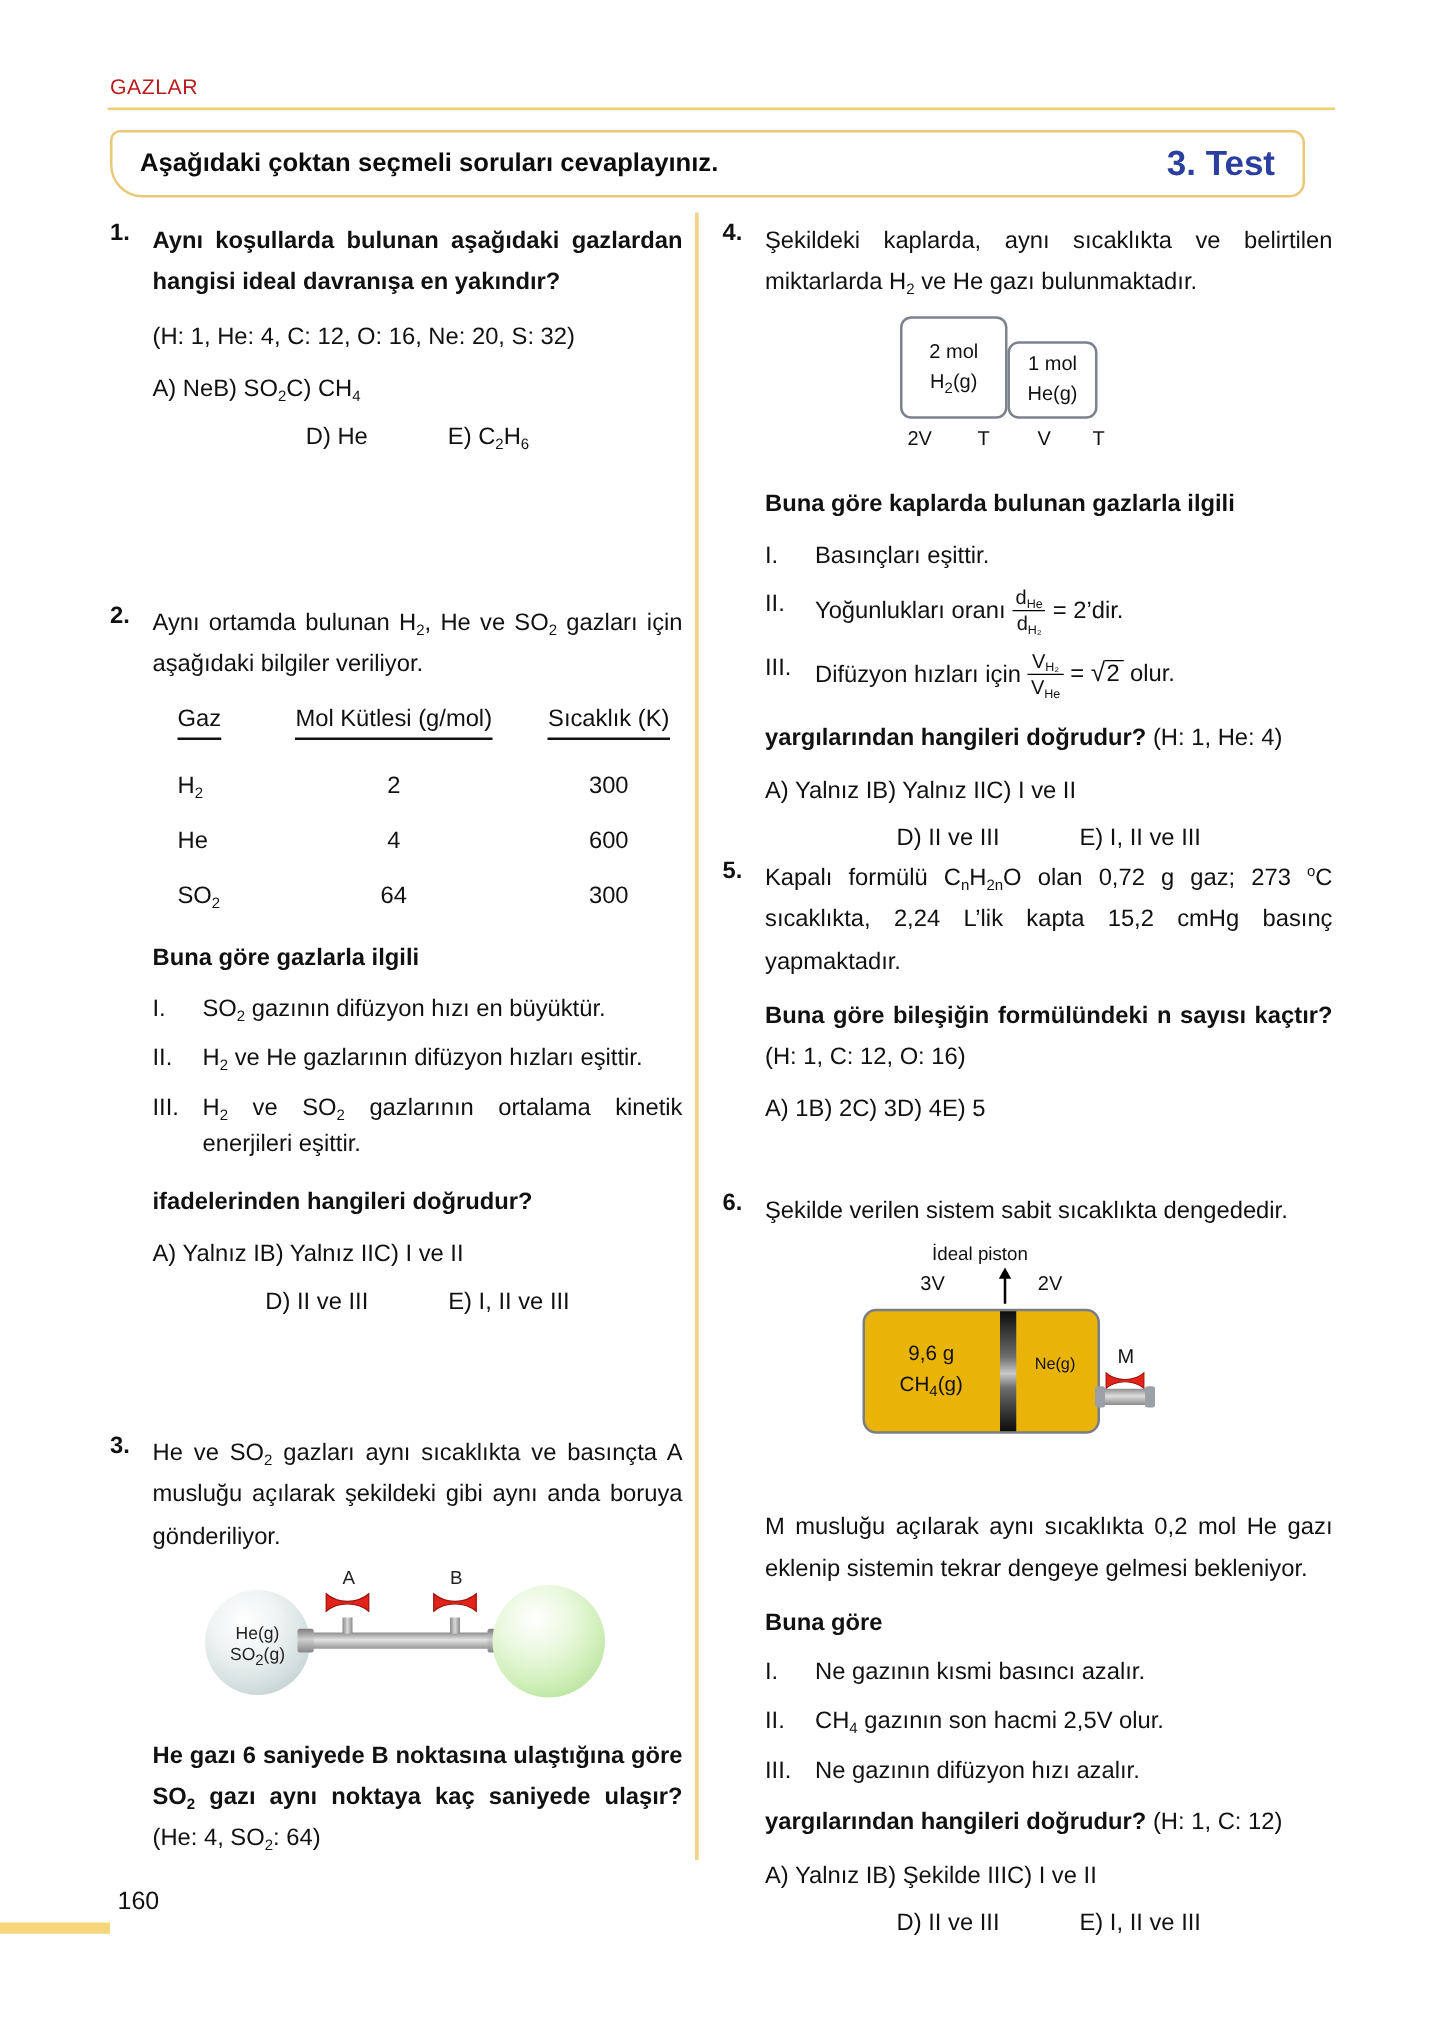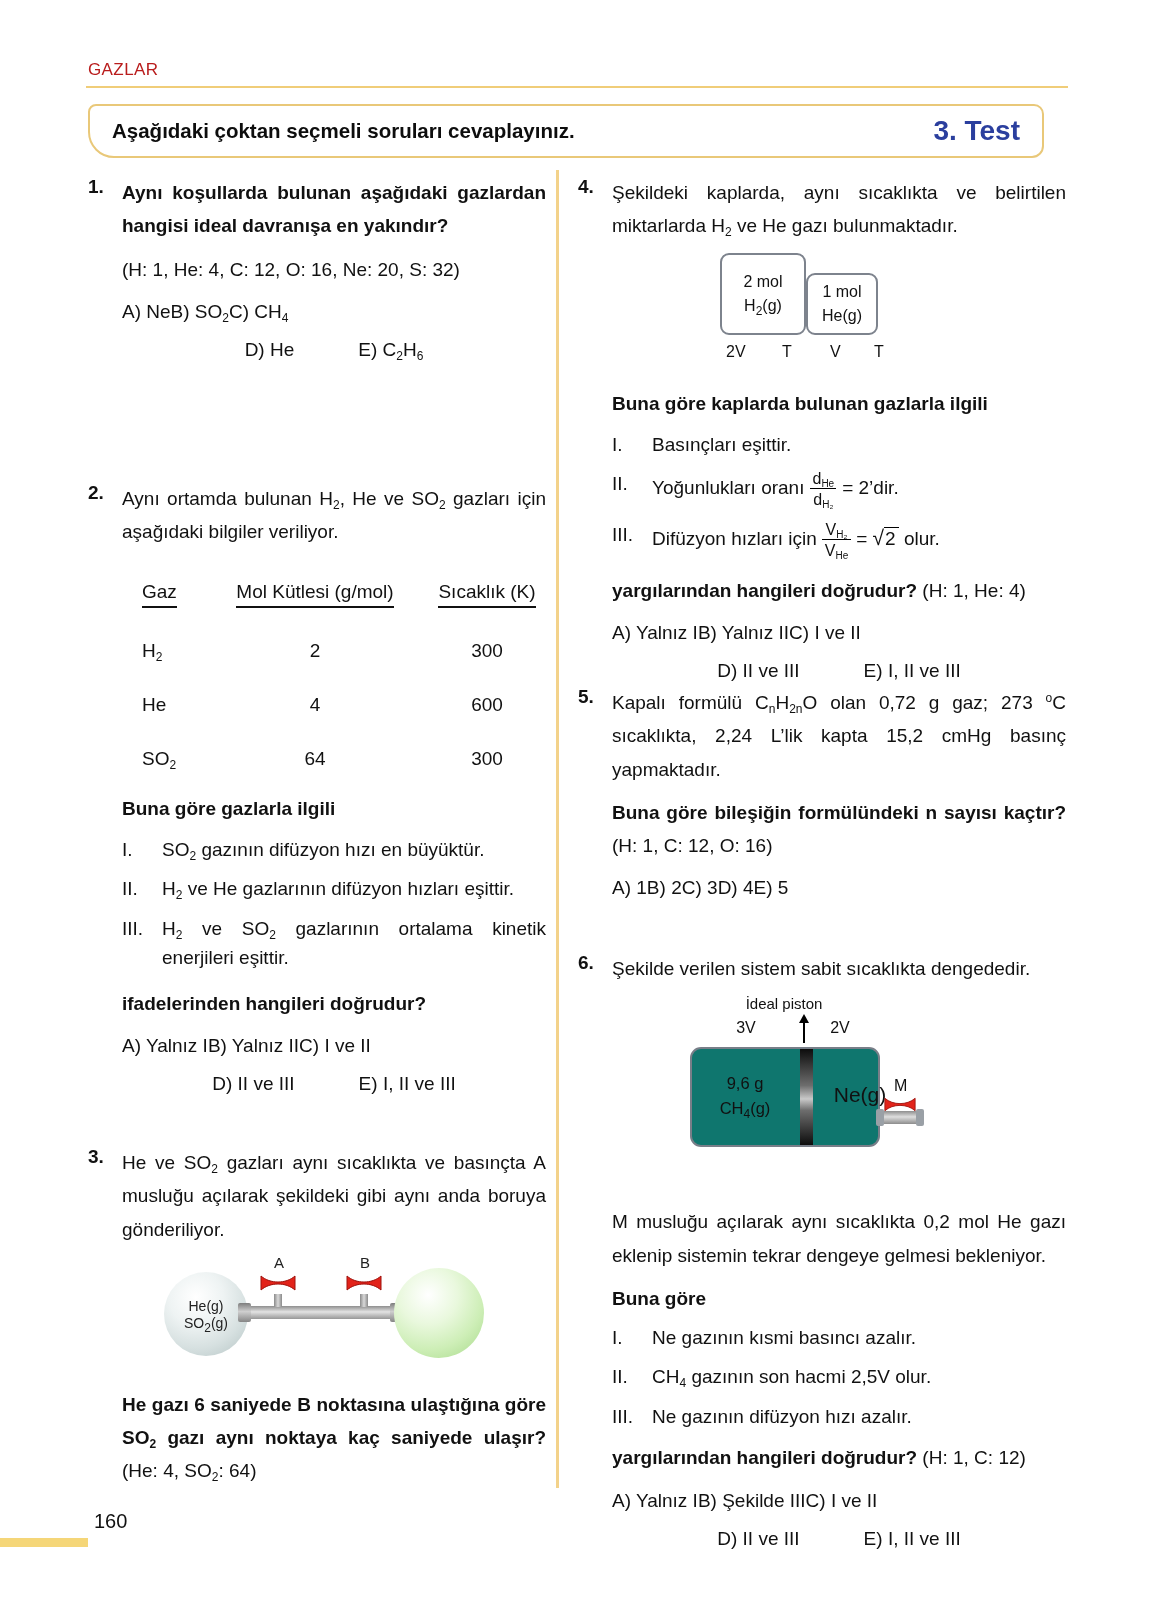--- a/index.html
+++ b/index.html
@@ -32,21 +32,21 @@
   sub{font-size:12px;vertical-align:-4px;line-height:0;}
   sup{font-size:12px;vertical-align:7px;line-height:0;}
   .opt-row{display:flex;justify-content:flex-start;line-height:1.7;margin-top:6px;}
   .opt-row.center{justify-content:center;gap:64px;}
   .opt{white-space:nowrap;}
   .item{display:flex;margin-bottom:10px;line-height:1.55;}
   .rn{flex:0 0 40px;}
   .itxt{flex:1;text-align:justify;}
   
   .gtable{margin:16px 0 18px 20px;}
-  .trow{display:grid;grid-template-columns:70px 190px 138px;column-gap:8px;margin-bottom:22px;align-items:end;margin-top:32px;}
+  .trow{display:grid;grid-template-columns:70px 190px 138px;column-gap:8px;margin-bottom:22px;align-items:end;}
   .trow.head{margin-bottom:26px;}
   .hcell span{border-bottom:2px solid #111;padding-bottom:3px;display:inline-block;}
   .c2{text-align:center;}
   
   .frac{display:inline-flex;flex-direction:column;align-items:center;vertical-align:middle;font-size:16px;line-height:1.2;margin:0 5px;}
   .frac sub{font-size:10px;vertical-align:-3px;}
   .frac .den{border-top:1.6px solid #000;padding:1px 3px 0 3px;}
   .frac .num{padding:0 3px;}
   .rad{font-size:21px;}
   .radicand{border-top:1.7px solid #000;padding:0 3px 0 1px;}
@@ -69,25 +69,25 @@
   .d4{position:relative;height:122px;margin:6px 0 12px 0;}
   .gasbox{position:absolute;border:2px solid #7d838d;border-radius:9px;box-sizing:border-box;
     display:flex;flex-direction:column;align-items:center;justify-content:center;font-size:16px;line-height:1.5;background:#fff;}
   .dlabel{position:absolute;font-size:16px;}
   
   .d6{position:relative;height:200px;margin:4px 0 10px 0;}
   .d6 .toplabel{position:absolute;left:116px;top:0;width:180px;text-align:center;font-size:15px;}
   .d6 .arrow{position:absolute;left:225px;top:22px;width:2px;height:26px;background:#000;}
   .d6 .arrow::before{content:"";position:absolute;left:-4px;top:-8px;border:5px solid transparent;border-bottom:9px solid #000;}
   .d6 .vol{position:absolute;top:24px;width:44px;text-align:center;font-size:16px;}
-  .chamber{position:absolute;left:112px;top:52px;width:186px;height:96px;border:2.5px solid #787e88;border-radius:11px;background:#0f766e;}
+  .chamber{position:absolute;left:112px;top:52px;width:186px;height:96px;border:2.5px solid #787e88;border-radius:11px;background:#eab308;}
   .piston{position:absolute;left:108px;top:0;bottom:0;width:13px;
     background:linear-gradient(180deg,#0c0c0c 0%,#6d6d6d 38%,#c9c9c9 52%,#6d6d6d 64%,#0c0c0c 100%);}
   .chamber .ltext{position:absolute;left:0;top:22px;width:106px;text-align:center;font-size:16.5px;line-height:1.5;}
-  .chamber .rtext{position:absolute;left:122px;top:34px;width:60px;text-align:center;font-size:21px;padding-left:16px;}
+  .chamber .rtext{position:absolute;left:122px;top:34px;width:60px;text-align:center;font-size:13px;}
   .mvalve-stub{position:absolute;left:300px;top:116px;width:44px;height:13px;border-radius:2px;
     background:linear-gradient(180deg,#8e8e8e,#dedede 45%,#8c8c8c);}
   .mvalve-cap{position:absolute;top:114px;width:8px;height:17px;background:#9aa0a6;border-radius:2px;}
   .d6 .mlabel{position:absolute;left:316px;top:82px;font-size:16px;}
   
   .footer-bar{position:absolute;left:0;top:1538px;width:88px;height:9px;background:#f5d678;}
   .page-number{position:absolute;left:94px;top:1510px;font-size:20px;color:#111;}
 </style>
 </head>
 <body>

